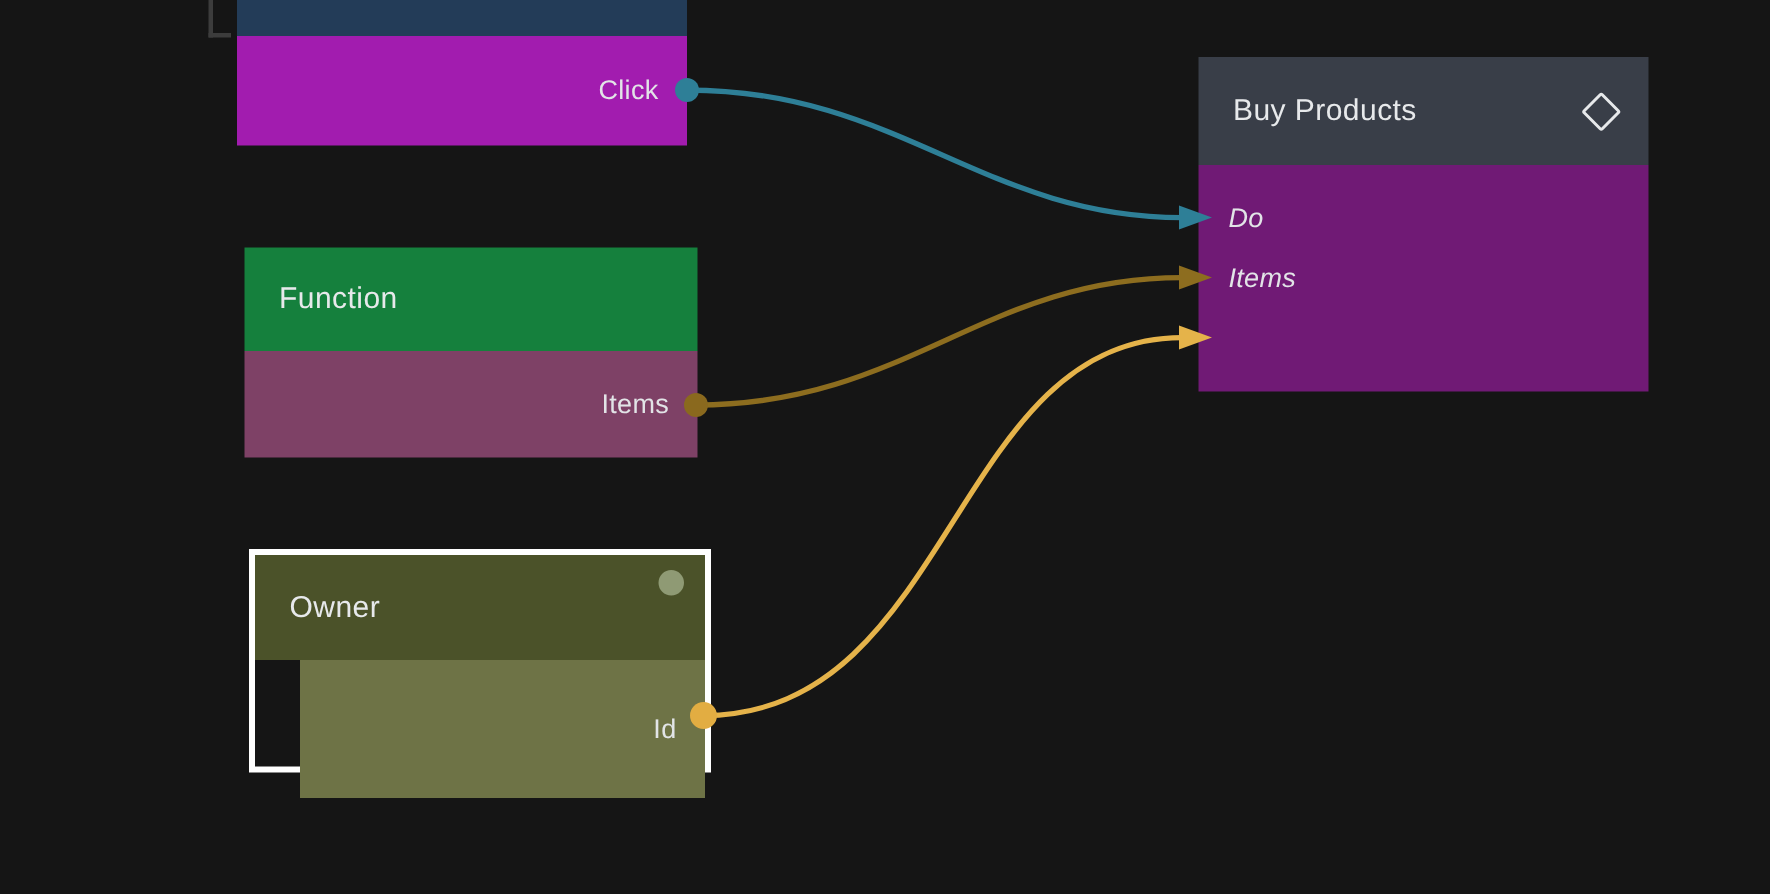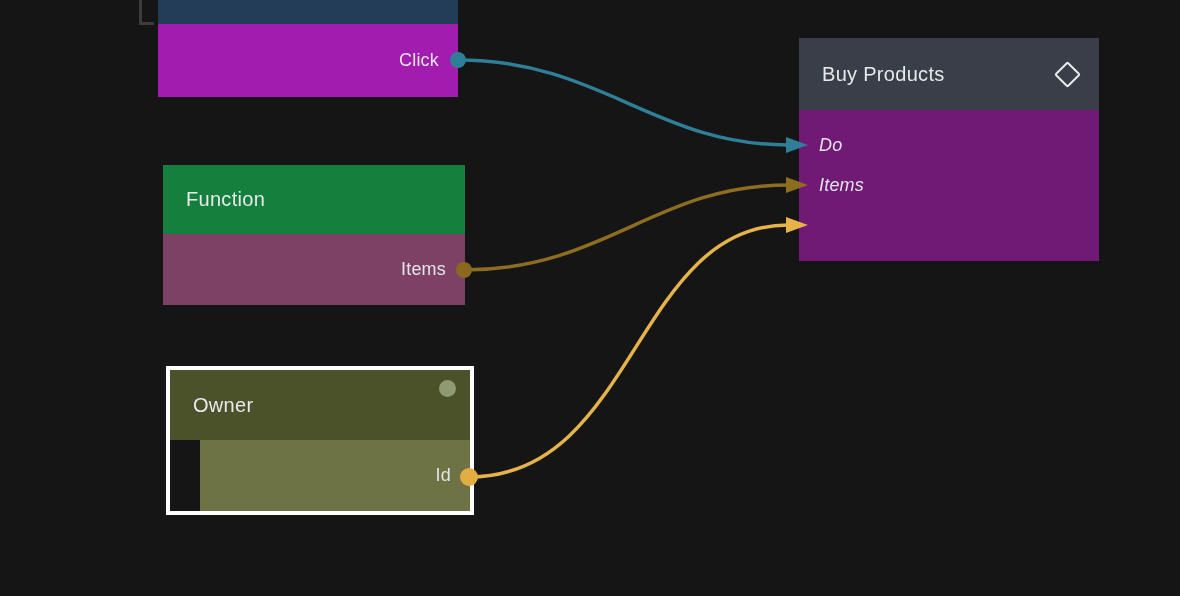--- a/index.html
+++ b/index.html
@@ -64,21 +64,21 @@
   .node-function .bdy { height: 71px; background: #7e4166; }
 
   
   .node-user {
     left: 166px; top: 366px;
     width: 308px; height: 149px;
     box-sizing: border-box;
     border: 4px solid #ffffff;
   }
   .node-user .hdr { height: 70px; background: #4b5229; position: relative; }
-  .node-user .bdy { height: 71px; background: #6e7346; margin-left: 30px; }
+  .node-user .bdy { height: 92px; background: #6e7346; margin-left: 30px; }
   .status-dot {
     position: absolute;
     top: 10px; right: 14px;
     width: 17px; height: 17px;
     border-radius: 50%;
     background: #8f9a74;
   }
 
   
   .node-buy { left: 799px; top: 38px; width: 300px; }

